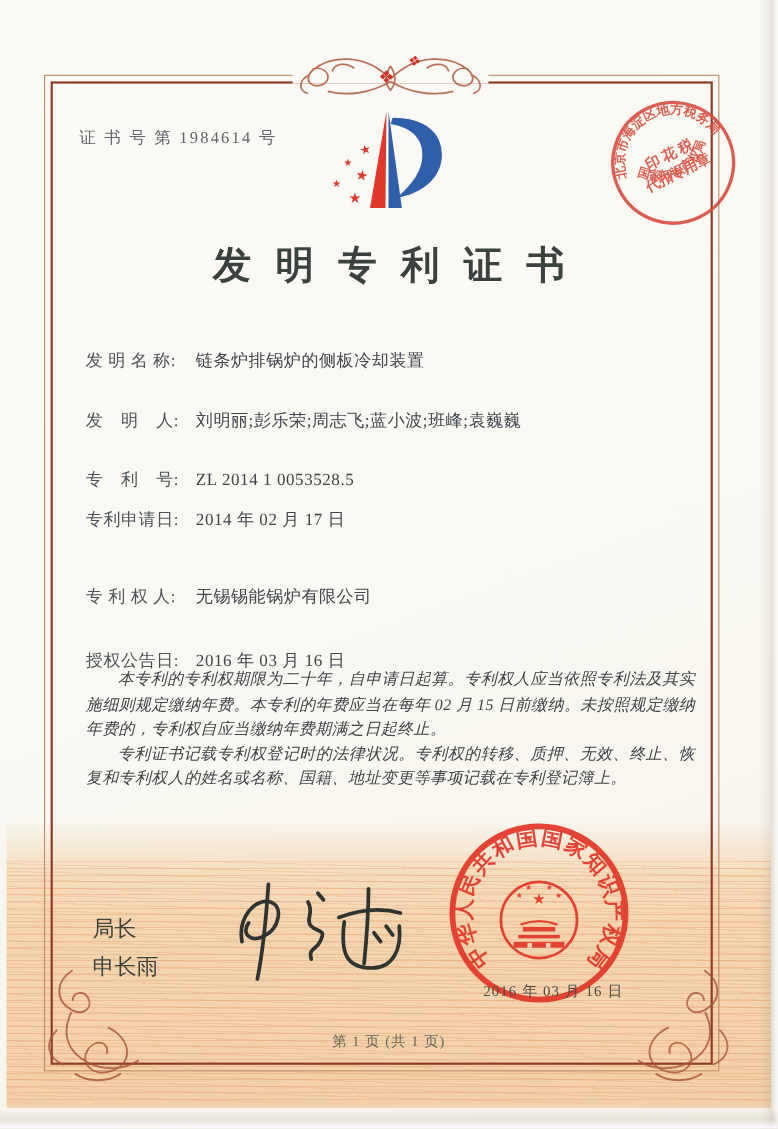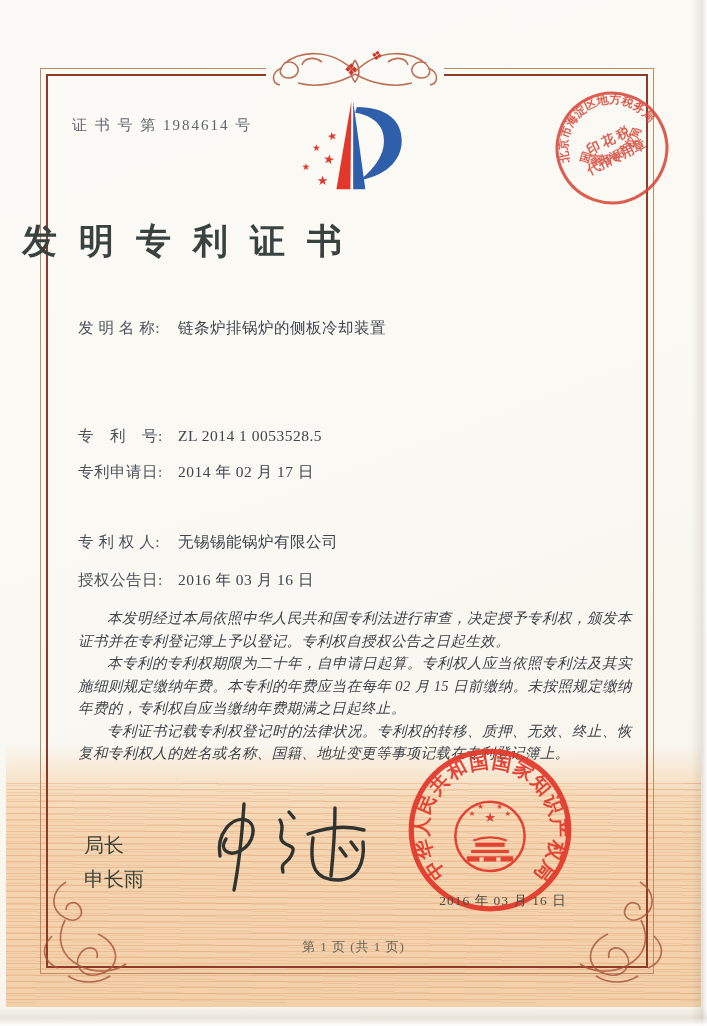--- a/index.html
+++ b/index.html
@@ -19,21 +19,21 @@
   .peach .lines{position:absolute;left:0;right:0;top:38px;bottom:4px;
     background:
       repeating-linear-gradient(180deg,rgba(219,139,88,.30) 0 1px,rgba(255,255,255,0) 1px 6px),
       repeating-linear-gradient(181.6deg,rgba(219,139,88,.18) 0 1px,rgba(255,255,255,0) 1px 7px);}
   
   .frame-outer{position:absolute;left:40px;top:68px;width:612px;height:904px;border:1px solid #c08a64;}
   .frame-inner{position:absolute;left:46px;top:74px;width:598px;height:890px;border:2.5px solid #8e3c28;}
   
   .cert-no{position:absolute;left:72px;top:116px;font-size:15px;letter-spacing:2px;color:#5f666b;text-align:center;}
   .logo{position:absolute;left:286px;top:98px;width:140px;height:104px;}
-  .title{position:absolute;left:0;top:218px;width:100%;text-align:left;
+  .title{position:absolute;left:0;top:218px;width:100%;text-align:center;
     font-size:35px;font-weight:600;color:#39423f;letter-spacing:22px;text-indent:22px;}
   
   .field{position:absolute;left:78px;font-size:15.5px;color:#474d53;letter-spacing:.5px;}
   .field .lbl{display:inline-block;min-width:88px;white-space:pre;color:#4b5258;}
   .field .val{margin-left:12px;color:#3f454b;text-align:center;}
   
   .bodytext{position:absolute;left:78px;top:607px;width:554px;}
   .bodytext p{margin:0;text-indent:2em;font-size:14.5px;line-height:22.5px;
     color:#3e4348;font-style:italic;text-align:justify;letter-spacing:.4px;}
   
@@ -119,35 +119,37 @@
       <text x="17" y="76" font-size="10">★</text>
       <text x="33" y="92" font-size="14">★</text>
     </g>
   </svg>
 
   <div class="title">发明专利证书</div>
 
   <div class="field" style="top:318px">
     <span class="lbl">发 明 名 称:</span><span class="val">链条炉排锅炉的侧板冷却装置</span>
   </div>
+  <div class="field" style="top:372px">
+    <span class="lbl">发　明　人:</span><span class="val">刘明丽;彭乐荣;周志飞;蓝小波;班峰;袁巍巍</span>
+  </div>
   <div class="field" style="top:426px">
     <span class="lbl">专　利　号:</span><span class="val">ZL 2014 1 0053528.5</span>
   </div>
   <div class="field" style="top:462px">
     <span class="lbl">专利申请日:</span><span class="val">2014 年 02 月 17 日</span>
   </div>
   <div class="field" style="top:532px">
     <span class="lbl">专 利 权 人:</span><span class="val">无锡锡能锅炉有限公司</span>
   </div>
-  <div class="field" style="top:570px">
+  <div class="field" style="top:590px">
     <span class="lbl">授权公告日:</span><span class="val">2016 年 03 月 16 日</span>
   </div>
 
   <div class="bodytext">
-    <p>本发明经过本局依照中华人民共和国专利法进行审查，决定授予专利权，颁发本证书并在专利登记簿上予以登记。专利权自授权公告之日起生效。</p>
     <p>本专利的专利权期限为二十年，自申请日起算。专利权人应当依照专利法及其实施细则规定缴纳年费。本专利的年费应当在每年 02 月 15 日前缴纳。未按照规定缴纳年费的，专利权自应当缴纳年费期满之日起终止。</p>
     <p>专利证书记载专利权登记时的法律状况。专利权的转移、质押、无效、终止、恢复和专利权人的姓名或名称、国籍、地址变更等事项记载在专利登记簿上。</p>
   </div>
 
   <div class="director">
     <div>局长</div>
     <div>申长雨</div>
   </div>
   <svg class="signature" width="190" height="104" viewBox="0 0 190 104">
     <g stroke="#2f3430" stroke-width="3.4" fill="none" stroke-linecap="round">

